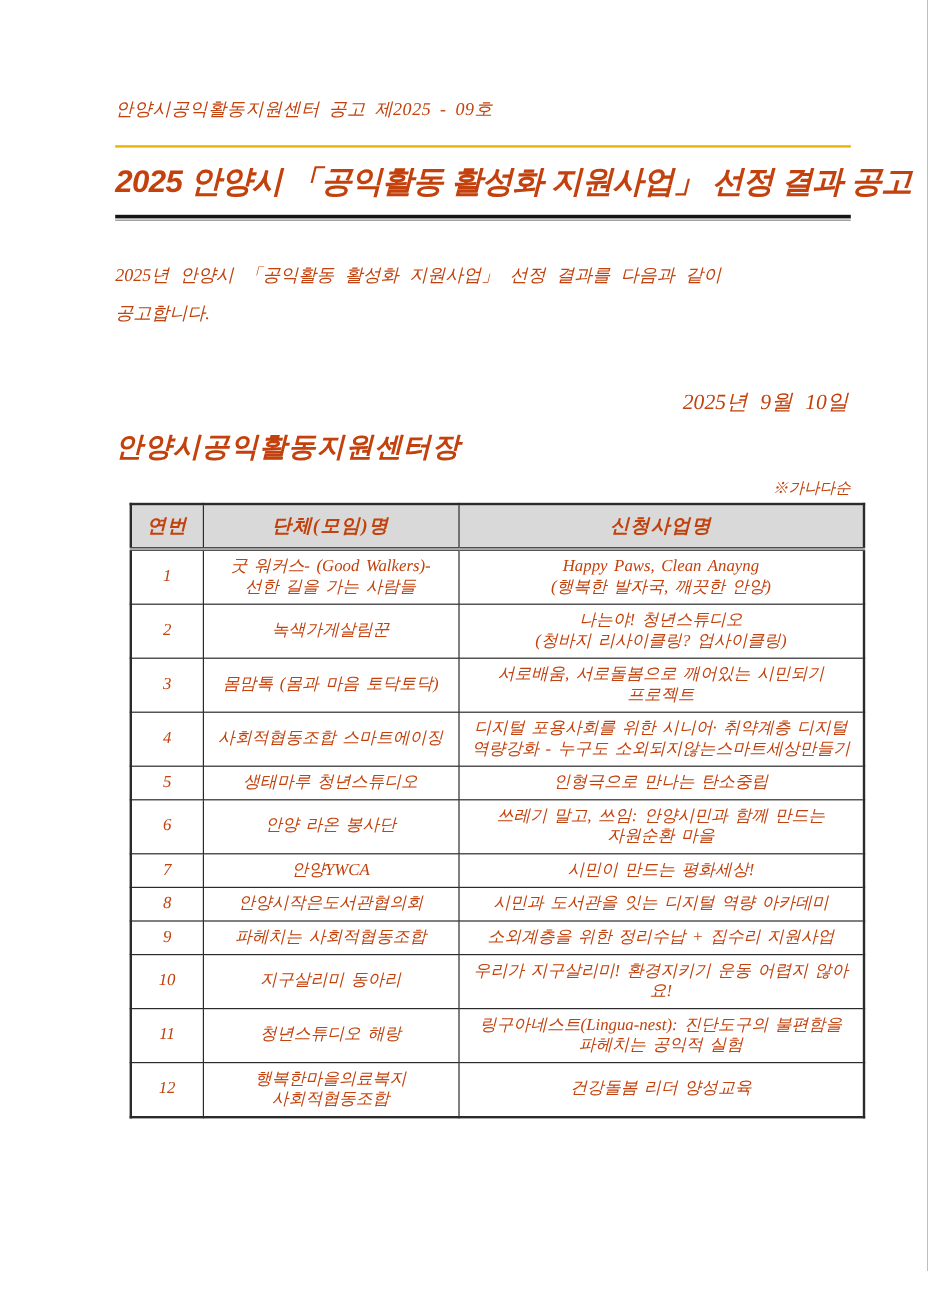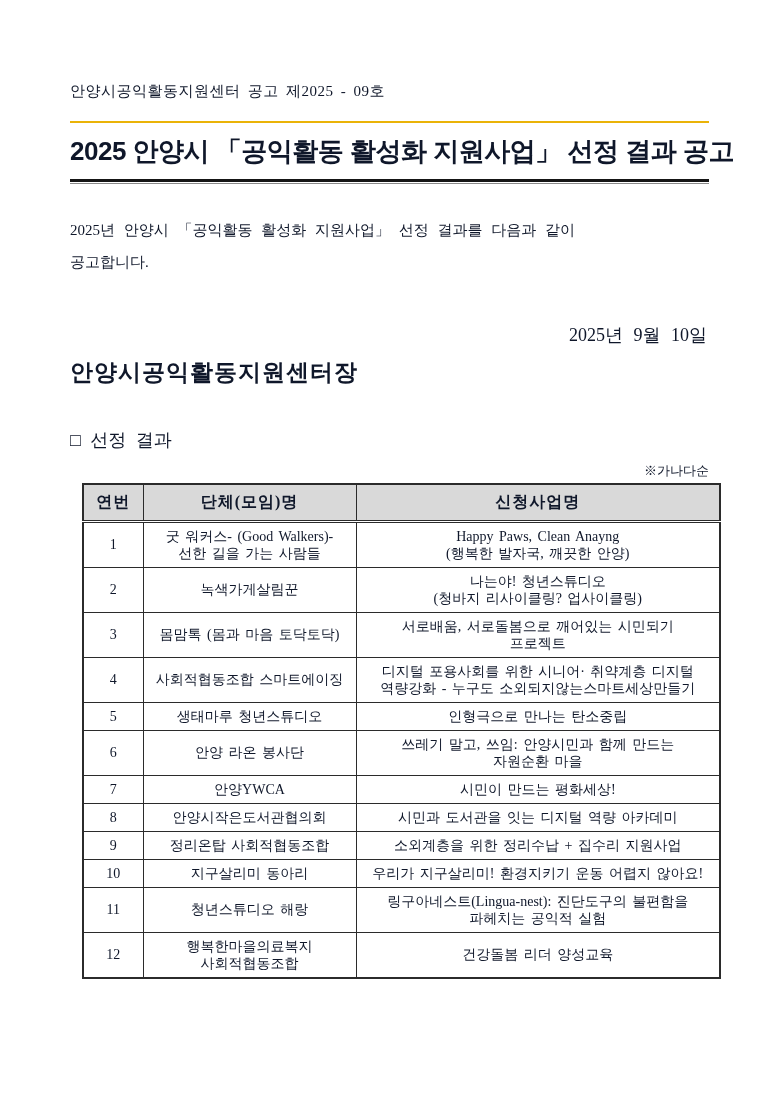--- a/index.html
+++ b/index.html
@@ -2,24 +2,25 @@
 <html><head>
 <meta charset="utf-8">
 <style>
   html,body { margin:0; padding:0; background:#888; }
   .page {
     position: relative;
     width: 773px; height: 1093px;
     margin: 0 auto;
     background: #ffffff;
     box-sizing: border-box;
-    padding: 82px 64px 0 70px;
+    padding: 82px 64px 0 96px;
     font-family: "Liberation Serif", "DejaVu Serif", serif;
-    color: #0f172a;
+    color: #c2410c;
     overflow: hidden;
+    font-style: italic;
   }
   .doc-number {
     font-size: 15px;
     letter-spacing: 0.5px;
     word-spacing: 3px;
   }
   .title-block {
     margin-top: 20px;
     border-top: 2px solid #eab308;
   }
@@ -113,21 +114,20 @@
     <div class="title-rule-thin"></div>
   </div>
 
   <div class="body-par"> 2025년 안양시 「공익활동 활성화 지원사업」 선정 결과를 다음과 같이
 공고합니다.</div>
 
   <div class="date-line">2025년 9월 10일</div>
 
   <div class="signer-line">안양시공익활동지원센터장</div>
 
-  <div class="section-title">□ 선정 결과</div>
 
   <div class="sort-note">※가나다순</div>
 
   <table class="result">
     <colgroup>
       <col class="c-no">
         <col class="c-org">
         <col class="c-prj">
     </colgroup>
     <thead>
@@ -179,21 +179,21 @@
           <td>안양YWCA</td>
           <td>시민이 만드는 평화세상!</td>
         </tr>
         <tr>
           <td>8</td>
           <td>안양시작은도서관협의회</td>
           <td>시민과 도서관을 잇는 디지털 역량 아카데미</td>
         </tr>
         <tr>
           <td>9</td>
-          <td>정리온탑 사회적협동조합</td>
+          <td>파헤치는 사회적협동조합</td>
           <td>소외계층을 위한 정리수납 + 집수리 지원사업</td>
         </tr>
         <tr>
           <td>10</td>
           <td>지구살리미 동아리</td>
           <td>우리가 지구살리미! 환경지키기 운동 어렵지 않아요!</td>
         </tr>
         <tr>
           <td>11</td>
           <td>청년스튜디오 해랑</td>

